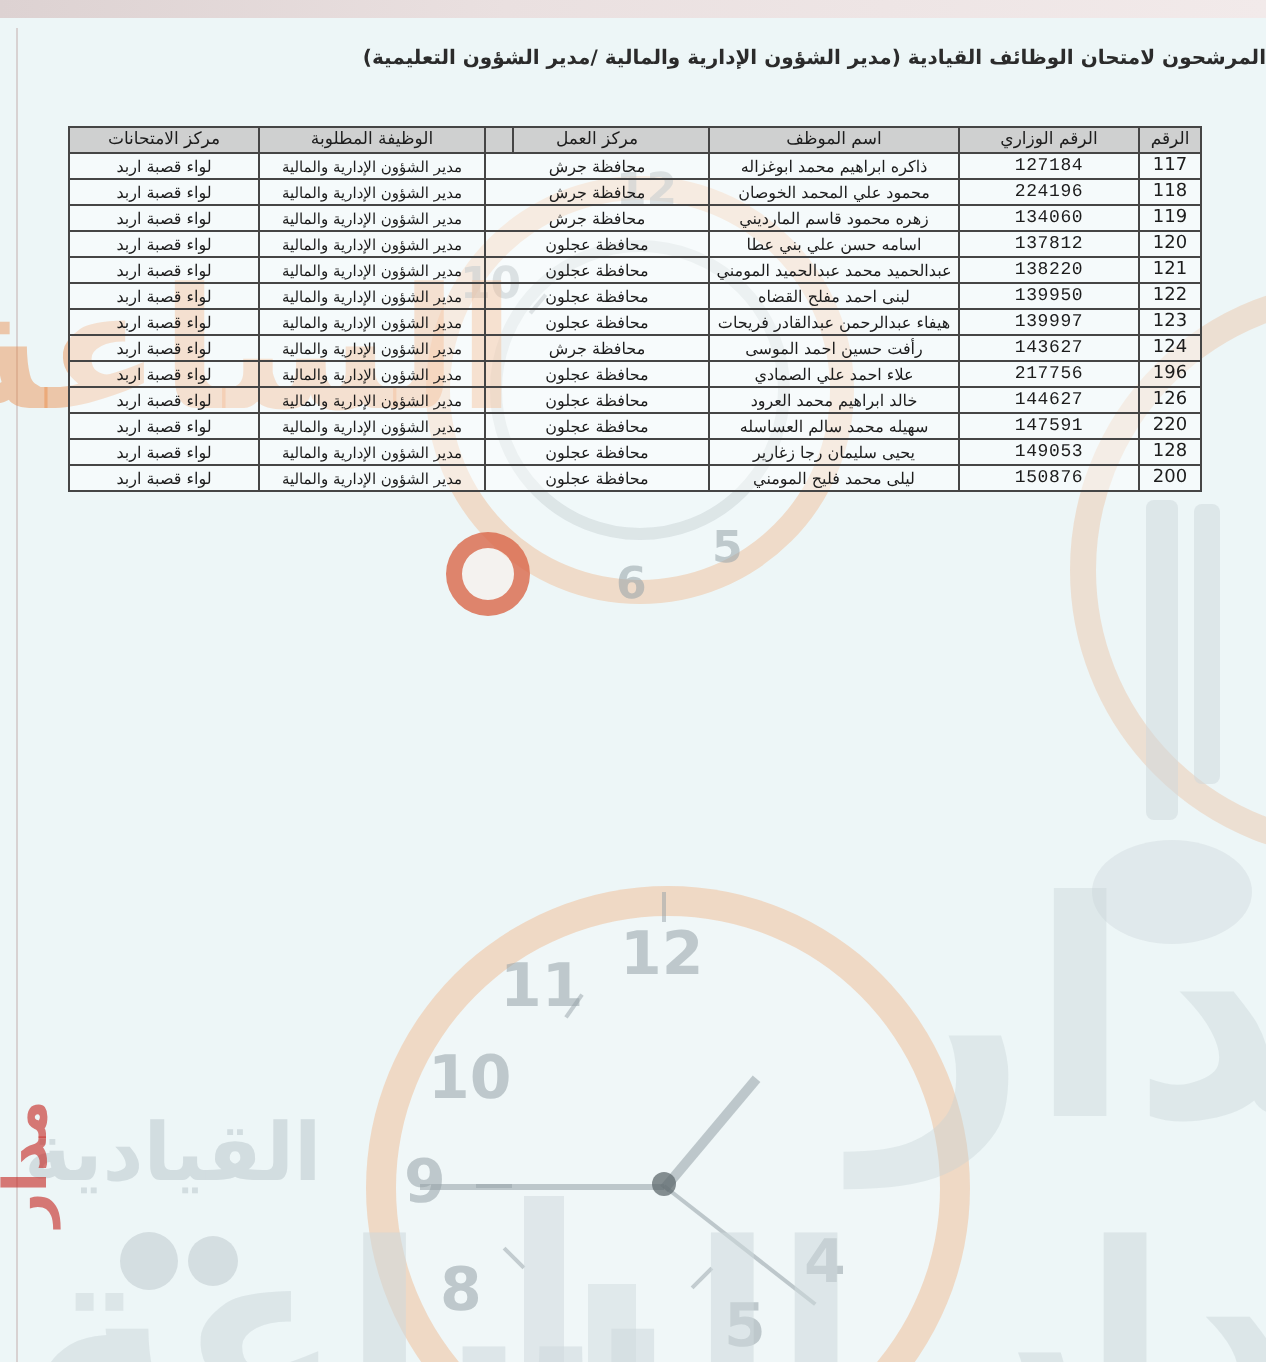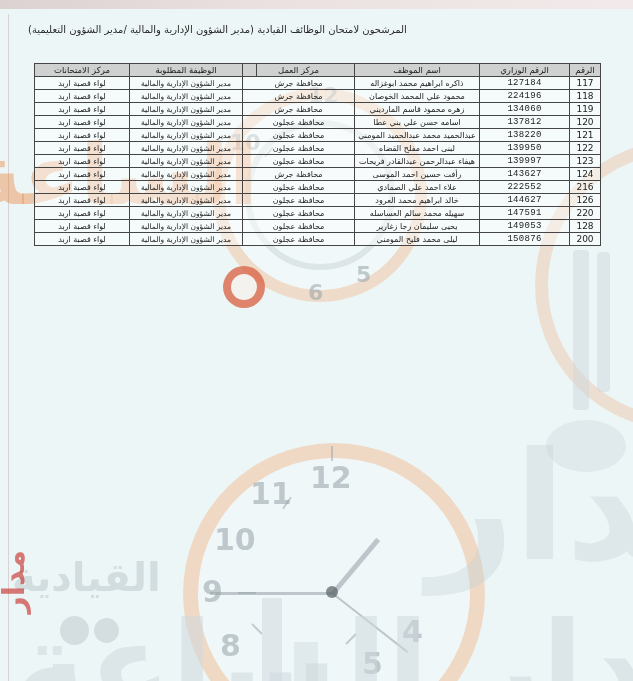--- a/index.html
+++ b/index.html
@@ -11,22 +11,22 @@
     overflow: hidden;
   }
   .abs { position: absolute; }
 
   
   .top-band { top:0; left:0; right:0; height:9px;
     background: linear-gradient(90deg,#ddd2d2,#eae0e0 40%,#f2eaea); }
   .page-edge { left:8px; top:14px; bottom:0; width:1px; background:#d8d2d2; }
 
   
-  .title { top:24px; left:0; right:0; text-align:left; direction:rtl;
-    font-size:10px; font-weight:normal; color:#2b2b2b; z-index:4;margin-left:28px; }
+  .title { top:24px; left:0; right:0; text-align:right; direction:rtl;
+    font-size:10px; font-weight:bold; color:#2b2b2b; z-index:4;margin-left:28px; }
 
   
   .wm { pointer-events:none; z-index:1; }
   .ring { border-radius:50%; }
   .clock-a { left:213px; top:88px; width:214px; height:214px;
     border:12px solid rgba(236,160,104,0.33); background:rgba(252,254,254,0.25); }
   .clock-a-inner { left:245px; top:120px; width:150px; height:150px;
     border:6px solid rgba(165,175,180,0.25); }
   .arc-right { left:535px; top:140px; width:290px; height:290px;
     border:13px solid rgba(236,160,104,0.26); }
@@ -215,22 +215,22 @@
   </tr>
       <tr>
     <td class="c-num">124</td>
     <td class="c-min">143627</td>
     <td>رأفت حسين احمد الموسى</td>
     <td>محافظة جرش</td>
     <td class="c-pos">مدير الشؤون الإدارية والمالية</td>
     <td>لواء قصبة اربد</td>
   </tr>
       <tr>
-    <td class="c-num">216</td>
-    <td class="c-min">222552</td>
+    <td class="c-num">196</td>
+    <td class="c-min">217756</td>
     <td>علاء احمد علي الصمادي</td>
     <td>محافظة عجلون</td>
     <td class="c-pos">مدير الشؤون الإدارية والمالية</td>
     <td>لواء قصبة اربد</td>
   </tr>
       <tr>
     <td class="c-num">126</td>
     <td class="c-min">144627</td>
     <td>خالد ابراهيم محمد العرود</td>
     <td>محافظة عجلون</td>

